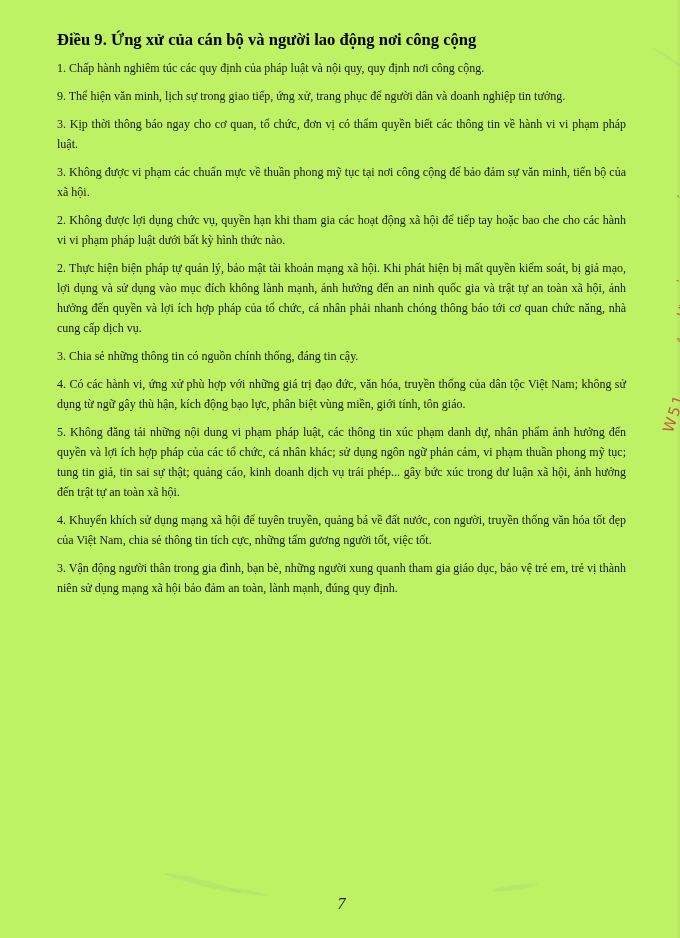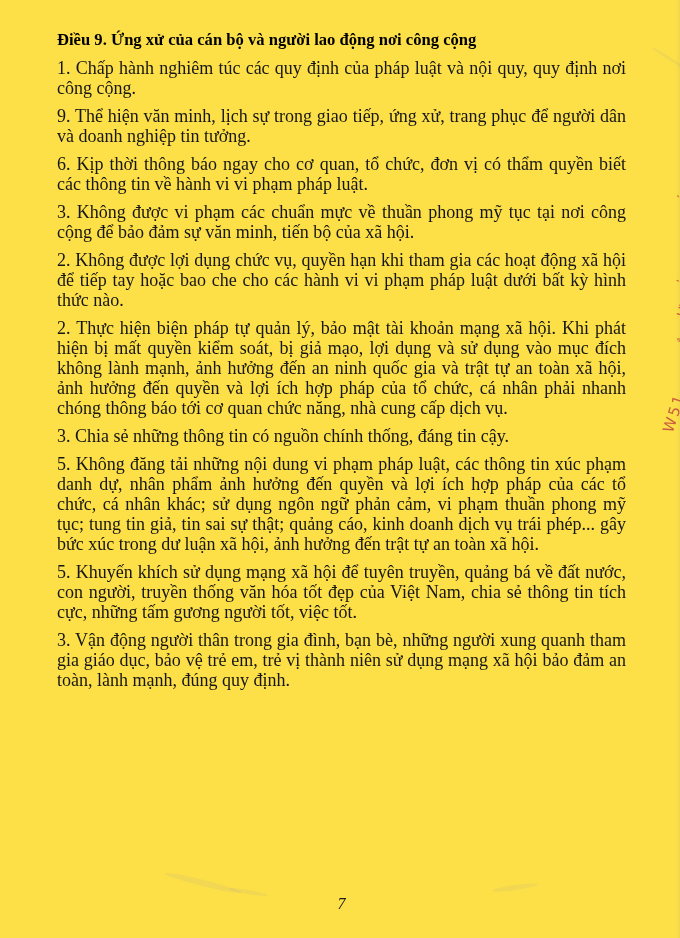--- a/index.html
+++ b/index.html
@@ -4,21 +4,21 @@
 <style>
   html, body {
     margin: 0;
     padding: 0;
     background: #ffffff;
   }
   .page {
     position: relative;
     width: 680px;
     height: 938px;
-    background: #fde047;
+    background: #bef264;
     overflow: hidden;
     color: #131313;
     font-family: "Liberation Serif", "DejaVu Serif", serif;
   }
   .content {
     position: absolute;
     left: 57px;
     top: 30px;
     width: 569px;
   }
@@ -26,21 +26,21 @@
   .section-heading {
     font-weight: bold;
     font-size: 16.6px;
     line-height: 20px;
     margin: 0 0 8px 0;
     color: #000;
     text-align: left;
   }
   .para {
     margin: 0 0 8px 0;
-    font-size: 18px;
+    font-size: 12px;
     line-height: 20px;
     text-align: justify;
     text-justify: inter-word;
     color: #161616;
   }
   .page-number {
     position: absolute;
     left: 57px;
     width: 569px;
     top: 895px;
@@ -87,32 +87,33 @@
 <body>
 
 <div class="page">
 
   <main class="content">
     <section class="section">
       <h2 class="section-heading">Điều 9. Ứng xử của cán bộ và người lao động nơi công cộng</h2>
       <div>
           <p class="para">1. Chấp hành nghiêm túc các quy định của pháp luật và nội quy, quy định nơi công cộng.</p>
           <p class="para">9. Thể hiện văn minh, lịch sự trong giao tiếp, ứng xử, trang phục để người dân và doanh nghiệp tin tưởng.</p>
-          <p class="para">6. Kịp thời thông báo ngay cho cơ quan, tổ chức, đơn vị có thẩm quyền biết các thông tin về hành vi vi phạm pháp luật.</p>
+          <p class="para">3. Kịp thời thông báo ngay cho cơ quan, tổ chức, đơn vị có thẩm quyền biết các thông tin về hành vi vi phạm pháp luật.</p>
           <p class="para">3. Không được vi phạm các chuẩn mực về thuần phong mỹ tục tại nơi công cộng để bảo đảm sự văn minh, tiến bộ của xã hội.</p>
           <p class="para">2. Không được lợi dụng chức vụ, quyền hạn khi tham gia các hoạt động xã hội để tiếp tay hoặc bao che cho các hành vi vi phạm pháp luật dưới bất kỳ hình thức nào.</p>
         </div>
     </section>
 
     <section class="section">
       <div>
           <p class="para">2. Thực hiện biện pháp tự quản lý, bảo mật tài khoản mạng xã hội. Khi phát hiện bị mất quyền kiểm soát, bị giả mạo, lợi dụng và sử dụng vào mục đích không lành mạnh, ảnh hưởng đến an ninh quốc gia và trật tự an toàn xã hội, ảnh hưởng đến quyền và lợi ích hợp pháp của tổ chức, cá nhân phải nhanh chóng thông báo tới cơ quan chức năng, nhà cung cấp dịch vụ.</p>
           <p class="para">3. Chia sẻ những thông tin có nguồn chính thống, đáng tin cậy.</p>
+          <p class="para">4. Có các hành vi, ứng xử phù hợp với những giá trị đạo đức, văn hóa, truyền thống của dân tộc Việt Nam; không sử dụng từ ngữ gây thù hận, kích động bạo lực, phân biệt vùng miền, giới tính, tôn giáo.</p>
           <p class="para">5. Không đăng tải những nội dung vi phạm pháp luật, các thông tin xúc phạm danh dự, nhân phẩm ảnh hưởng đến quyền và lợi ích hợp pháp của các tổ chức, cá nhân khác; sử dụng ngôn ngữ phản cảm, vi phạm thuần phong mỹ tục; tung tin giả, tin sai sự thật; quảng cáo, kinh doanh dịch vụ trái phép... gây bức xúc trong dư luận xã hội, ảnh hưởng đến trật tự an toàn xã hội.</p>
-          <p class="para">5. Khuyến khích sử dụng mạng xã hội để tuyên truyền, quảng bá về đất nước, con người, truyền thống văn hóa tốt đẹp của Việt Nam, chia sẻ thông tin tích cực, những tấm gương người tốt, việc tốt.</p>
+          <p class="para">4. Khuyến khích sử dụng mạng xã hội để tuyên truyền, quảng bá về đất nước, con người, truyền thống văn hóa tốt đẹp của Việt Nam, chia sẻ thông tin tích cực, những tấm gương người tốt, việc tốt.</p>
           <p class="para">3. Vận động người thân trong gia đình, bạn bè, những người xung quanh tham gia giáo dục, bảo vệ trẻ em, trẻ vị thành niên sử dụng mạng xã hội bảo đảm an toàn, lành mạnh, đúng quy định.</p>
         </div>
     </section>
   </main>
 
   <div class="page-number">7</div>
 
   <span class="red-mark m1">ʼ</span>
   <span class="red-mark m2">ʽ</span>
   <span class="red-mark m3">Ự</span>

